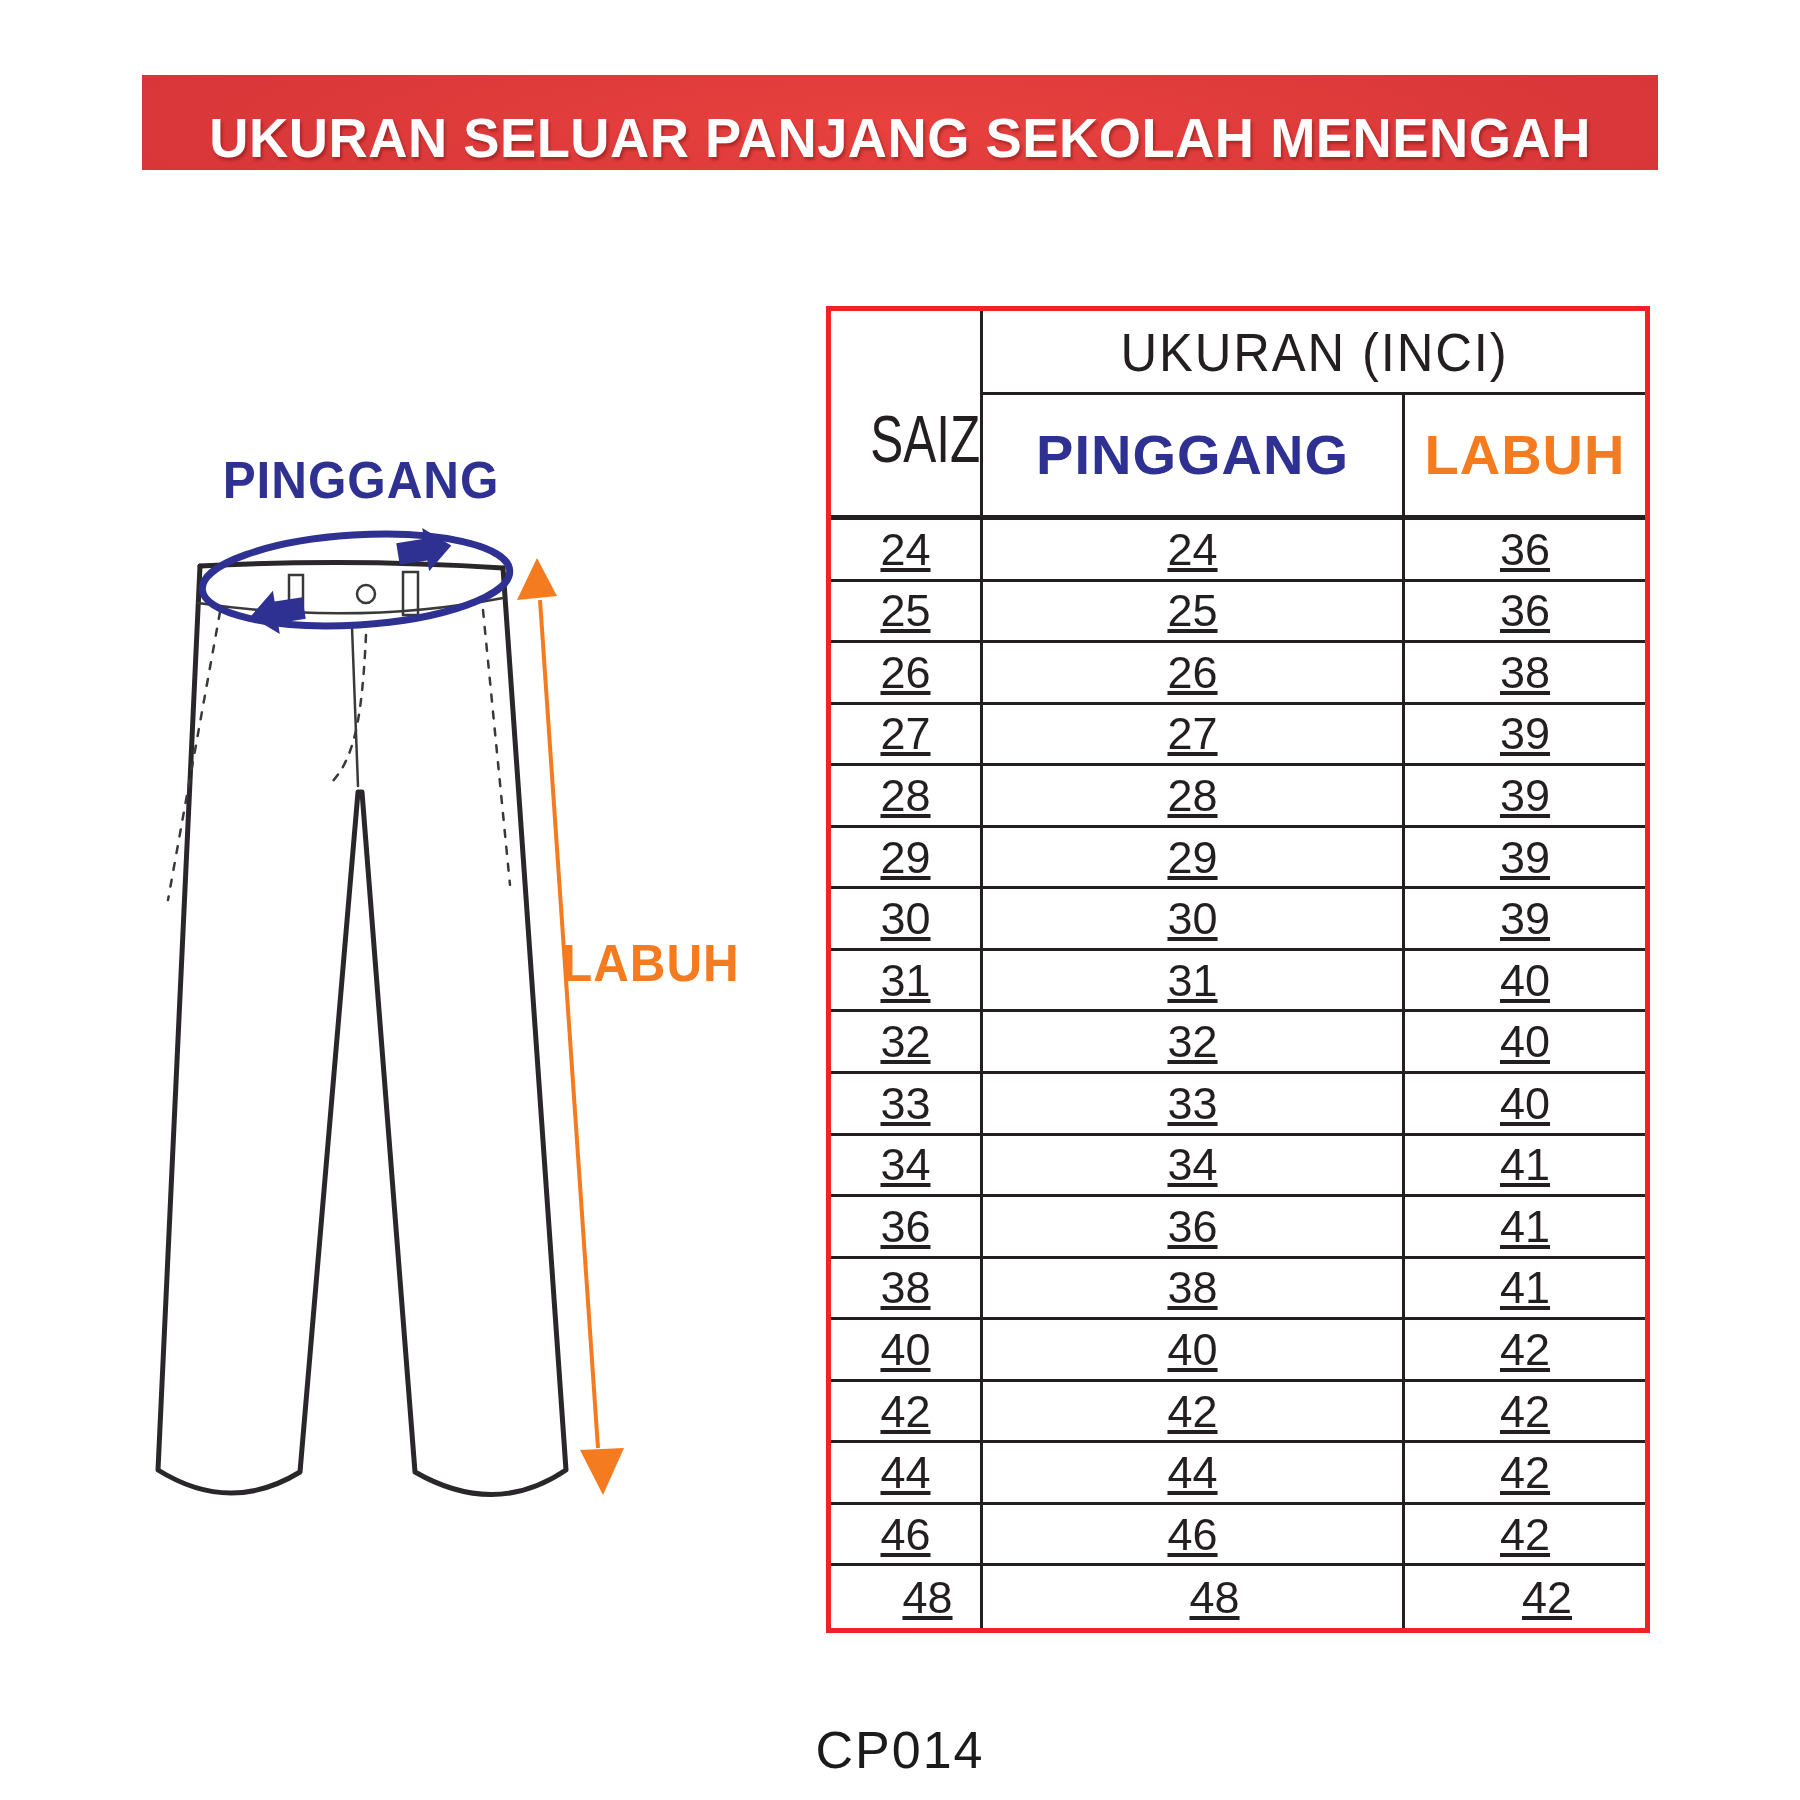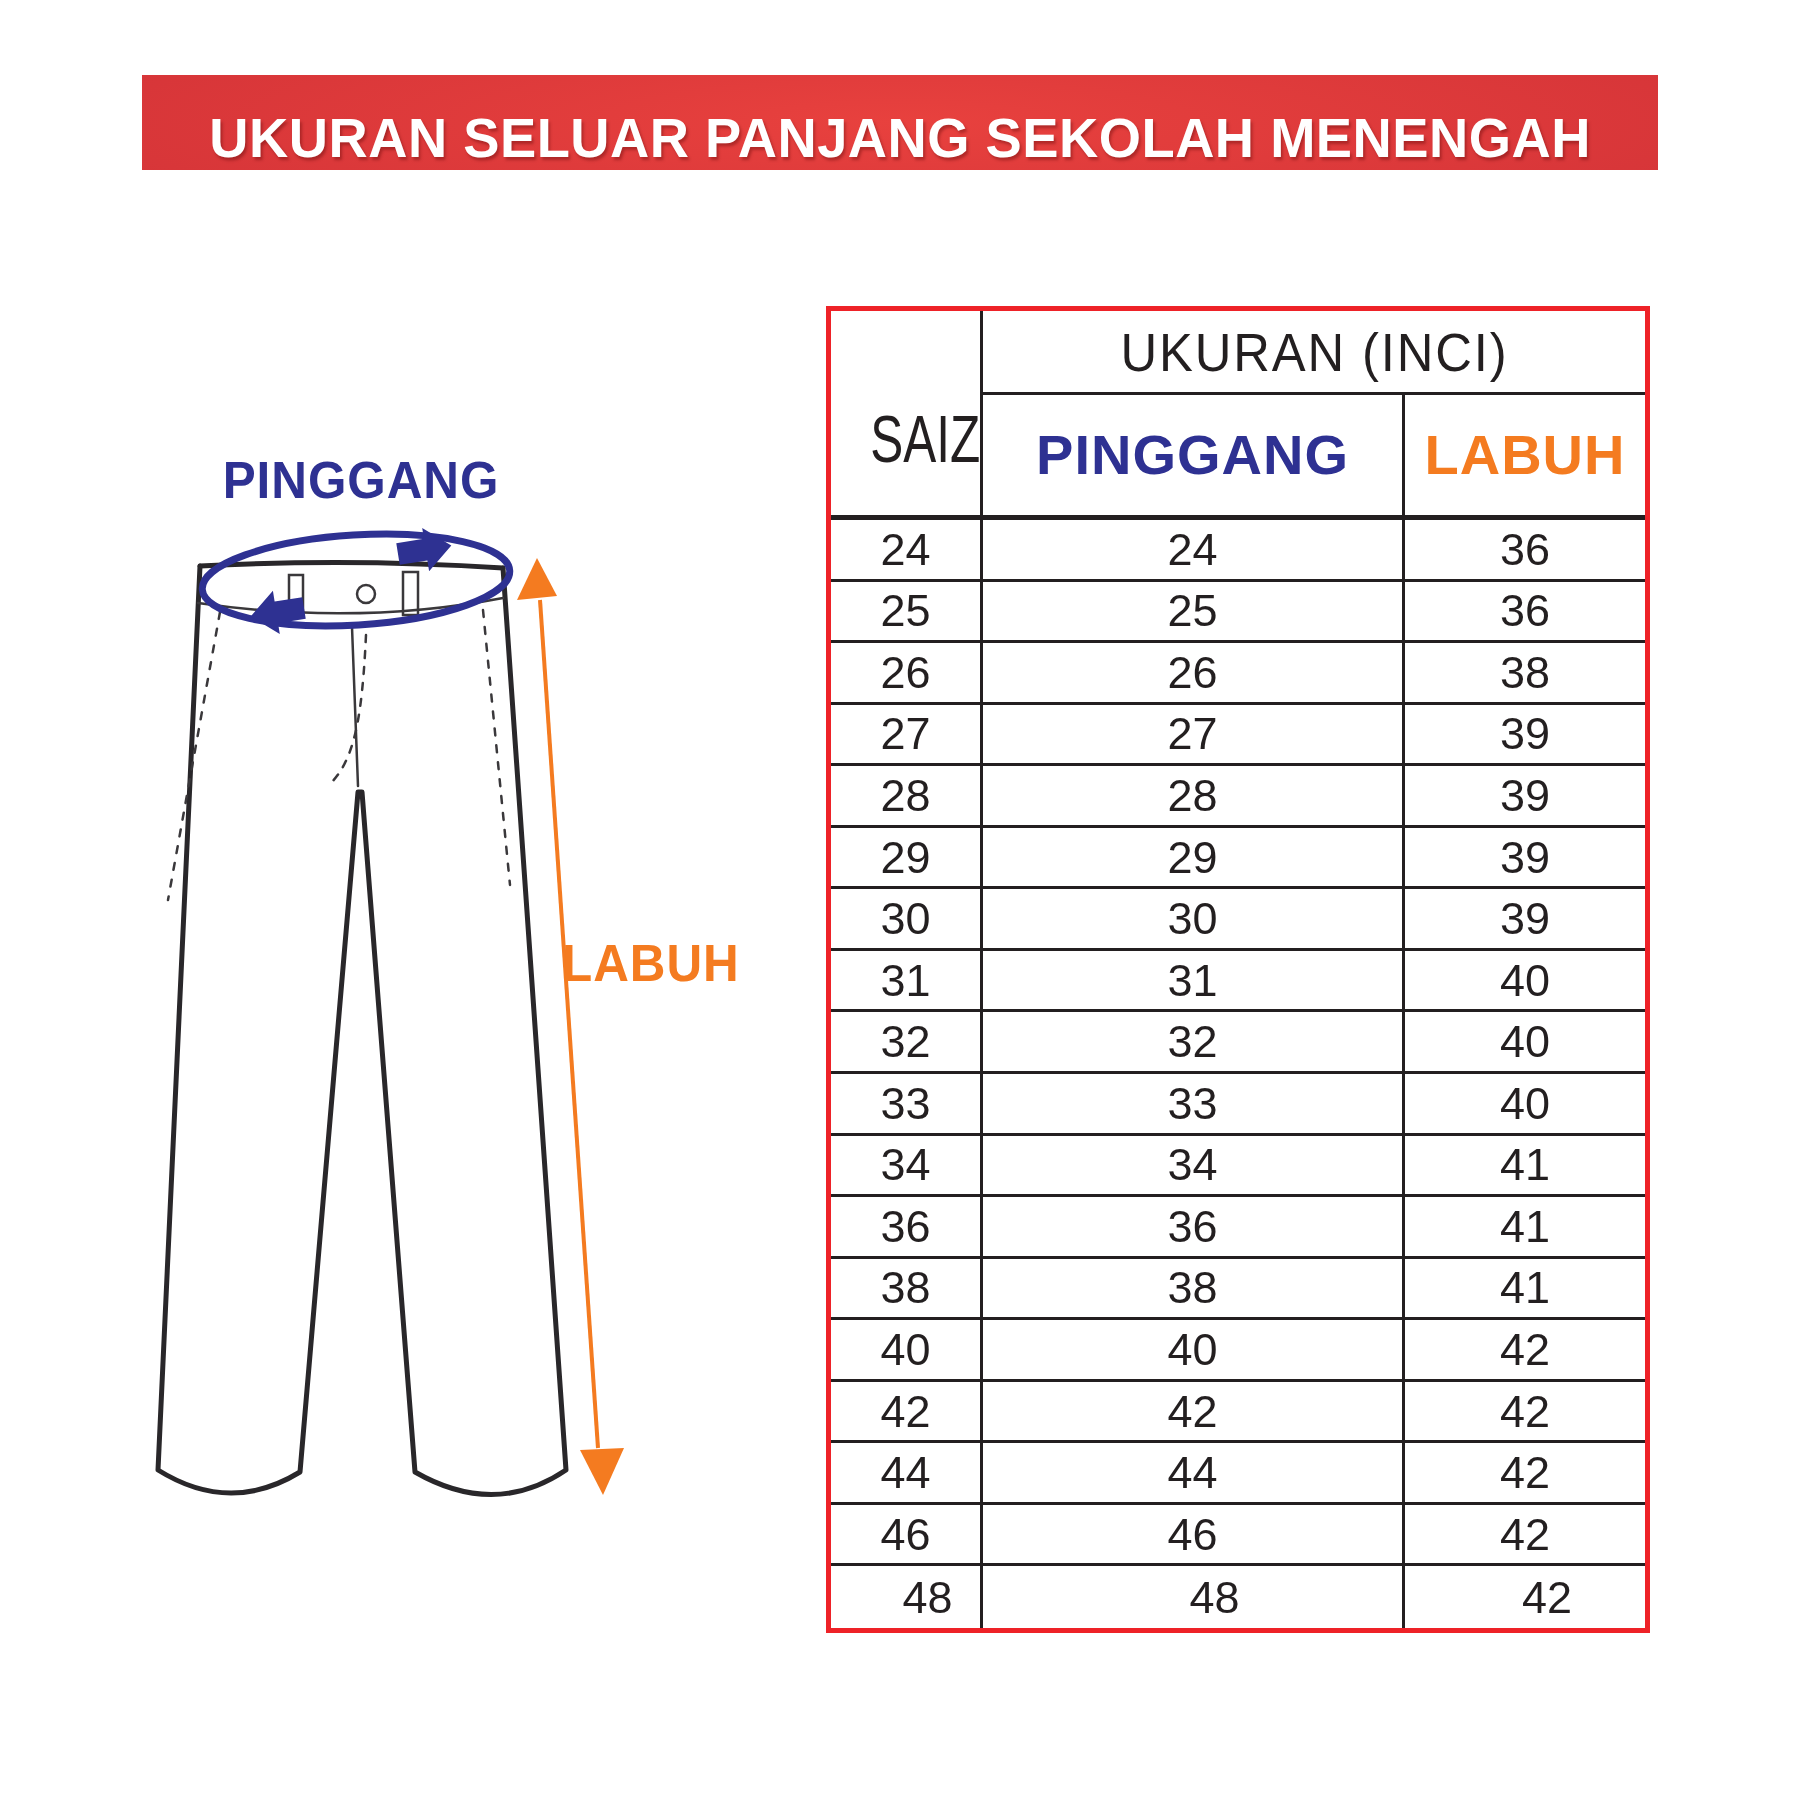--- a/index.html
+++ b/index.html
@@ -27,21 +27,21 @@
               grid-template-columns:152px 422px 1fr;
               grid-template-rows:84px 125px repeat(18,1fr);background:#fff;}
   .cell{display:flex;align-items:center;justify-content:center;
         border-right:3px solid #231f20;border-bottom:3px solid #231f20;line-height:1;text-align:center;}
   .cell.saiz{grid-area:1/1/3/2;border-bottom:5px solid #231f20;font-size:66px;padding-top:52px;box-sizing:border-box;padding-left:40px;}
   .saiz-text{display:inline-block;transform:scaleX(0.75);}
   .cell.unit{grid-area:1/2/2/4;border-right:none;font-size:54px;}
   .unit-text{display:inline-block;transform:scaleX(0.94);letter-spacing:2px;}
   .cell.ph{grid-area:2/2/3/3;font-size:56px;font-weight:800;color:#2e3192;border-bottom:5px solid #231f20;letter-spacing:1px;}
   .cell.lh{grid-area:2/3/3/4;font-size:56px;font-weight:800;color:#f47b20;border-right:none;border-bottom:5px solid #231f20;letter-spacing:1px;}
-  .cell.data{font-size:45px;}
+  .cell.data{font-size:45px;text-decoration:underline;}
   .cell.last-col{border-right:none;}
   .cell.last-row{border-bottom:none;margin-left:44px;}
 
   
   .footer-code{position:absolute;left:0;width:100%;top:1720px;text-align:center;
                font-size:52px;letter-spacing:2px;color:#1c1b1b;}
 </style>
 </head>
 <body>
 
@@ -147,14 +147,15 @@
       <div class="cell data" style="grid-area: 18 / 2;">44</div>
       <div class="cell data last-col" style="grid-area: 18 / 3;">42</div>
       <div class="cell data" style="grid-area: 19 / 1;">46</div>
       <div class="cell data" style="grid-area: 19 / 2;">46</div>
       <div class="cell data last-col" style="grid-area: 19 / 3;">42</div>
       <div class="cell data last-row" style="grid-area: 20 / 1;">48</div>
       <div class="cell data last-row" style="grid-area: 20 / 2;">48</div>
       <div class="cell data last-col last-row" style="grid-area: 20 / 3;">42</div>
     </div>
 
+  <div class="footer-code">CP014</div>
 
 </div>
 
 </body></html>

